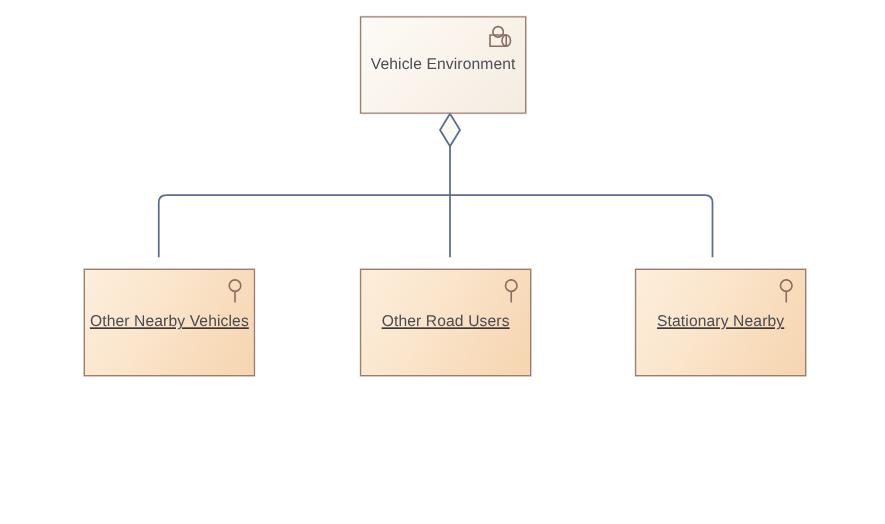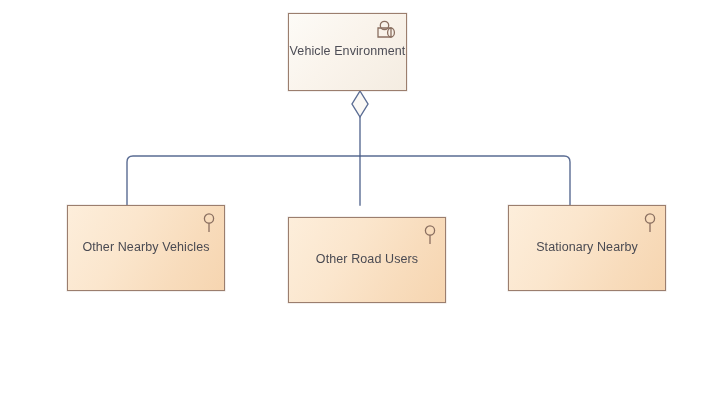--- a/index.html
+++ b/index.html
@@ -31,32 +31,33 @@
     box-sizing: border-box;
     border: 1px solid #9b7e6e;
     display: flex;
     align-items: center;
     justify-content: center;
     box-shadow: 0 0 0 0.5px rgba(155,126,110,0.25);
   }
   .node-root {
     left: 288px;
     top: 13px;
-    width: 119px;
+    width: 133px;
     height: 78px;
     background: linear-gradient(135deg, #fdfbf7 0%, #faf4ec 45%, #f4ece1 100%);
   }
   .node-child {
-    top: 205px;
-    width: 158px;
+    top: 215px;
+    width: 137px;
     height: 86px;
     background: linear-gradient(120deg, #fdeedb 0%, #fbe6cd 38%, #f8dcbc 72%, #f6d5b0 100%);
+    text-decoration: underline;
   }
   .node-child-1 { left: 67px; }
-  .node-child-2 { left: 288px; margin-top: 12px; }
+  .node-child-2 { left: 288px; }
   .node-child-3 { left: 508px; }
 
   .node-label {
     font-size: 12.5px;
     color: #4a4a52;
     letter-spacing: 0.1px;
     text-align: center;
     line-height: 1.25;
     padding: 0 8px;
     white-space: nowrap;

